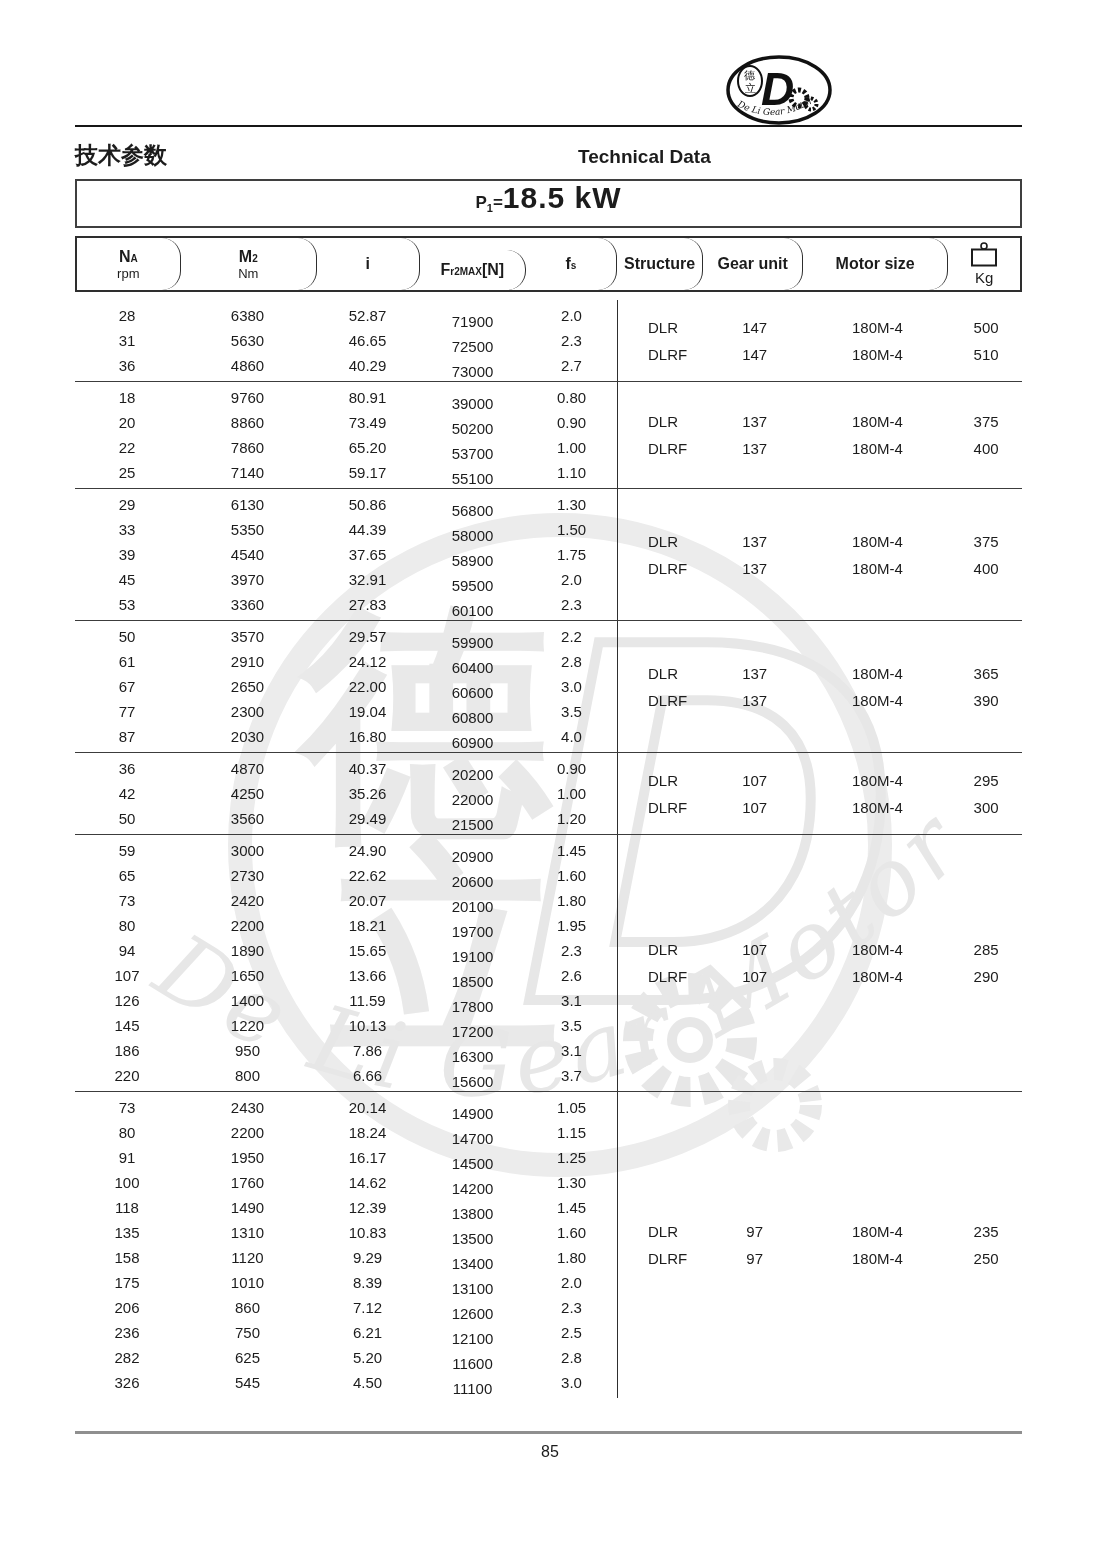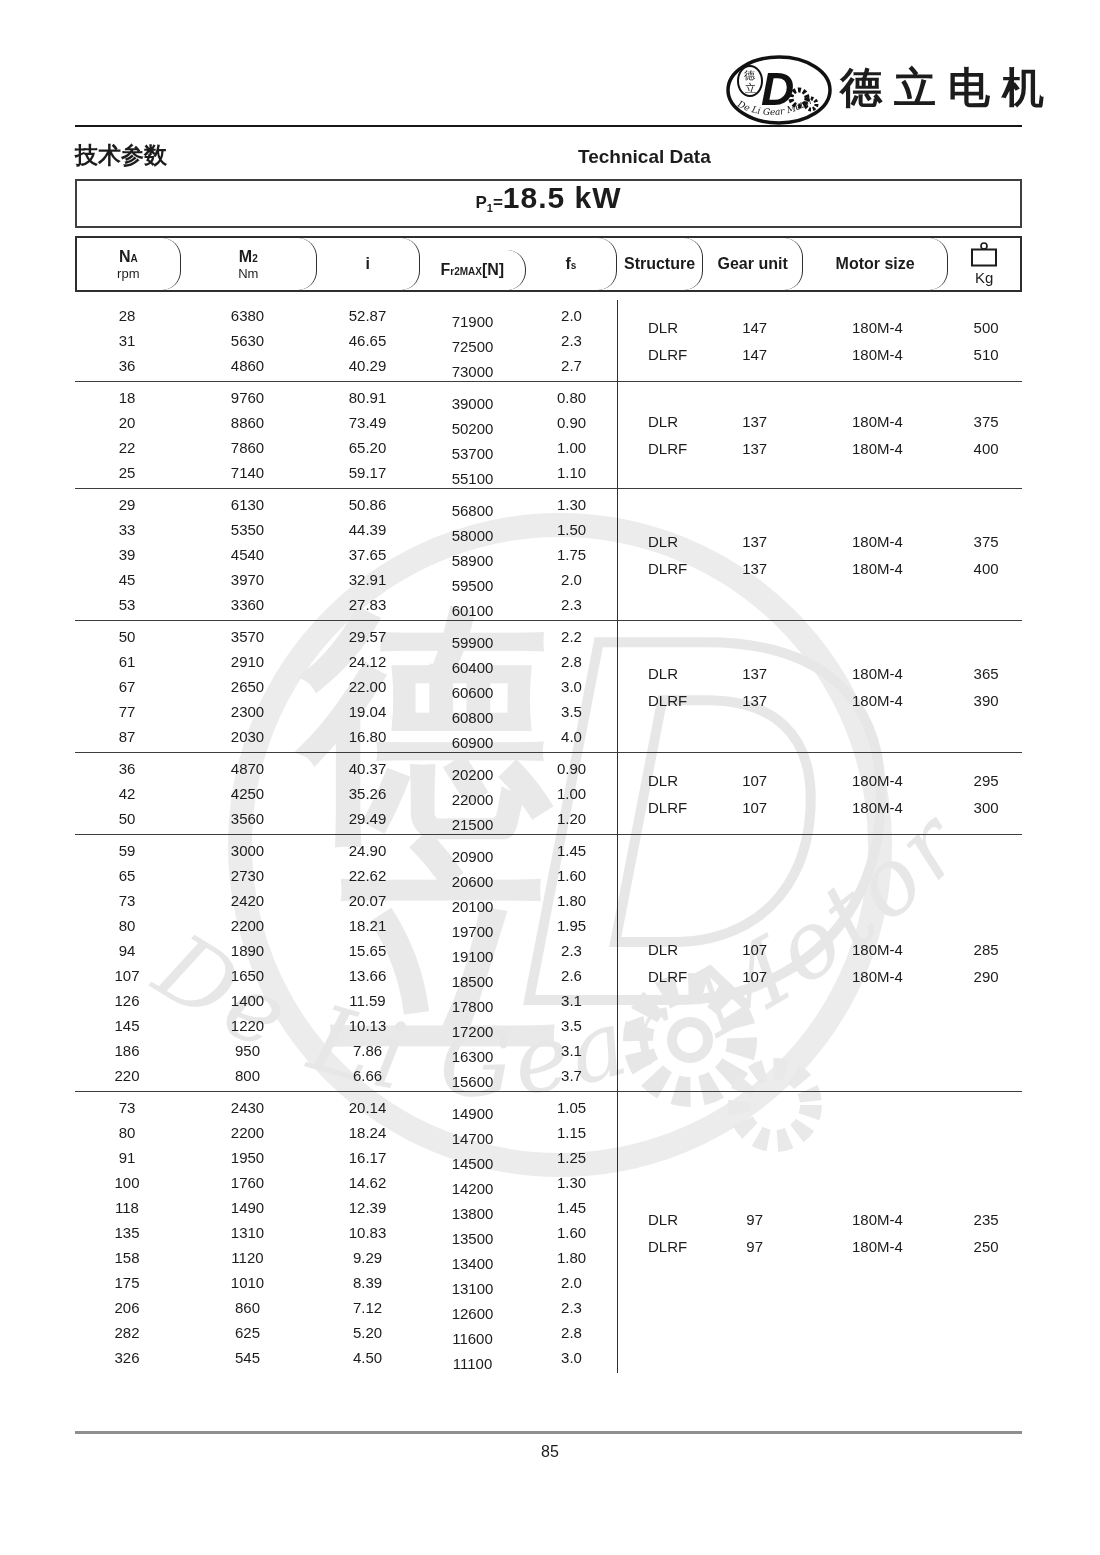--- a/index.html
+++ b/index.html
@@ -74,21 +74,20 @@
     <text id="logo-cn-top" x="21" y="27" font-size="11" fill="#111" font-family="DejaVu Serif, serif">德</text>
     <text id="logo-cn-bottom" x="22" y="40" font-size="11" fill="#111" font-family="DejaVu Serif, serif">立</text>
     <text id="logo-letter" x="38" y="53" font-size="46" fill="#111" font-family="Liberation Sans, sans-serif" font-weight="bold" font-style="italic">D</text>
     <circle cx="76" cy="46" r="8" fill="none" stroke="#111" stroke-width="5" stroke-dasharray="3 2.2"></circle>
     <circle cx="88" cy="52" r="5.5" fill="none" stroke="#111" stroke-width="4" stroke-dasharray="2.4 1.8"></circle>
     <path id="logo-arc" d="M 14 54 Q 56 76 100 44" fill="none"></path>
     <text font-size="9" fill="#111" font-family="DejaVu Serif, serif" font-style="italic">
       <textPath id="logo-arc-text" href="#logo-arc">De Li Gear Motor</textPath>
     </text>
   </svg>
-  <div class="brand-name">德立电机</div>
 
   <div class="top-rule"></div>
 
   <div class="h-left">技术参数</div>
   <div class="h-right">Technical Data</div>
 
   <div class="p-box">
     <span class="p-prefix"><span>P</span><sub>1</sub><span>=</span></span>
     <span class="p-value">18.5 kW</span>
   </div>
@@ -519,20 +518,27 @@
             <div class="cell c-fs">2.0</div>
           </div>
           <div class="g-row">
             <div class="cell c-na">206</div>
             <div class="cell c-m2">860</div>
             <div class="cell c-i">7.12</div>
             <div class="cell c-fr">12600</div>
             <div class="cell c-fs">2.3</div>
           </div>
           <div class="g-row">
+            <div class="cell c-na">236</div>
+            <div class="cell c-m2">750</div>
+            <div class="cell c-i">6.21</div>
+            <div class="cell c-fr">12100</div>
+            <div class="cell c-fs">2.5</div>
+          </div>
+          <div class="g-row">
             <div class="cell c-na">282</div>
             <div class="cell c-m2">625</div>
             <div class="cell c-i">5.20</div>
             <div class="cell c-fr">11600</div>
             <div class="cell c-fs">2.8</div>
           </div>
           <div class="g-row">
             <div class="cell c-na">326</div>
             <div class="cell c-m2">545</div>
             <div class="cell c-i">4.50</div>

